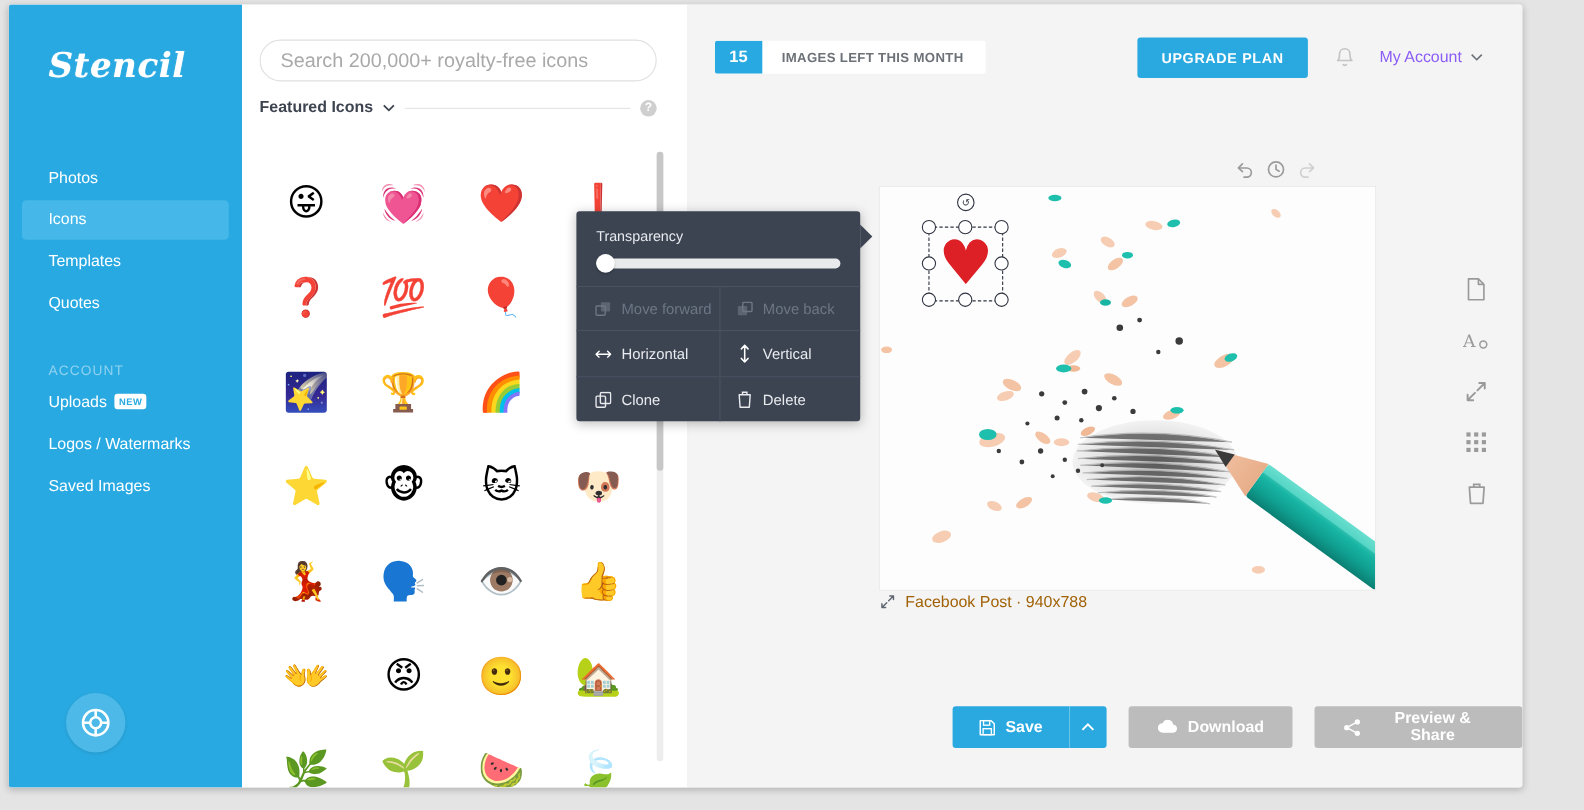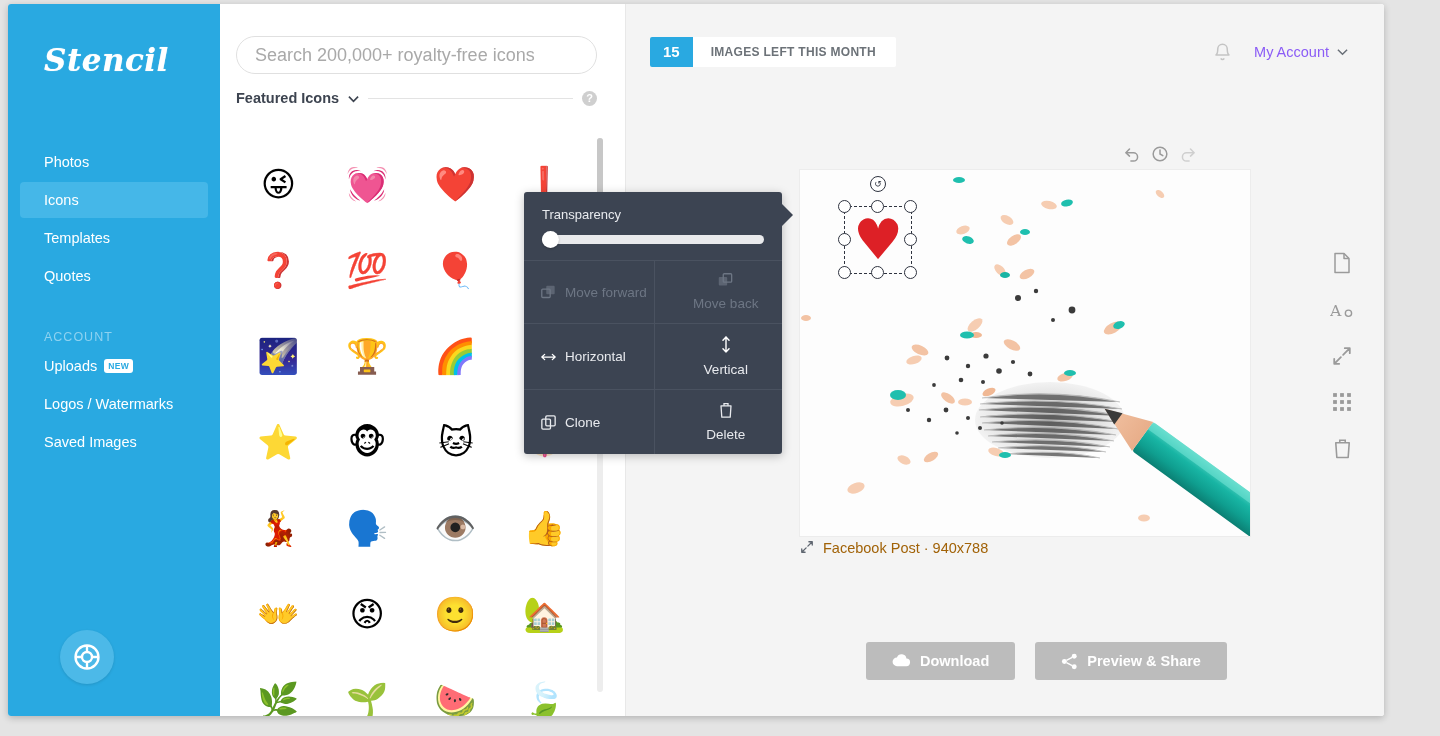--- a/index.html
+++ b/index.html
@@ -393,21 +393,21 @@
     display: flex;
     align-items: center;
     gap: 9px;
     padding: 12px 0 12px 17px;
     font-size: 13.5px;
     cursor: pointer;
     color: #e8eaee;
     white-space: nowrap;
   }
   .ctx-item.disabled { color: #6d7684; cursor: default; }
-  .ctx-item + .ctx-item { border-left: 1px solid #4a5260; padding-left: 15px; flex-direction: column; }
+  .ctx-item + .ctx-item { border-left: 1px solid #4a5260; padding-left: 15px; }
   .ctx-ico { display: flex; width: 15px; justify-content: center; }
 </style>
 </head>
 <body>
 
 <div id="page">
 
   <div id="sidebar">
     <div id="brand">Stencil</div>
 
@@ -505,20 +505,21 @@
   </div>
 
   <div id="editor">
 
     <div id="topbar">
       <div id="quota">
         <div id="quota-count">15</div>
         <div id="quota-label">IMAGES LEFT THIS MONTH</div>
       </div>
       <div id="topbar-spacer"></div>
+      <button id="upgrade-btn">UPGRADE PLAN</button>
       <div id="bell">
         <svg width="19" height="21" viewBox="0 0 20 22">
           <path d="M10 2.4c-3 0-5 2.2-5 5 0 5-1.8 6.2-1.8 6.2h13.6S15 12.4 15 7.4c0-2.8-2-5-5-5z" fill="none" stroke="#c4c4c4" stroke-width="1.6" stroke-linejoin="round"></path>
           <path d="M8.2 17.2a2 2 0 0 0 3.6 0" fill="none" stroke="#c4c4c4" stroke-width="1.6"></path>
         </svg>
       </div>
       <div id="account">
         <span>My Account</span>
         <svg width="11" height="8" viewBox="0 0 12 8">
           <path d="M1 1.5 L6 6.5 L11 1.5" fill="none" stroke="#6a7078" stroke-width="1.6"></path>
@@ -707,20 +708,35 @@
       </div>
       <div class="rail-btn">
         <svg width="19" height="21" viewBox="0 0 18 20">
           <path d="M2.6 4.6h12.8l-1 14H3.6z" fill="none" stroke="#9a9a9a" stroke-width="1.5" stroke-linejoin="round"></path>
           <path d="M6.4 4.6V2.2h5.2v2.4" fill="none" stroke="#9a9a9a" stroke-width="1.5"></path>
         </svg>
       </div>
     </div>
 
     <div id="actions">
+      <div id="save-group">
+        <button class="act" id="save-btn">
+          <svg width="15" height="15" viewBox="0 0 16 16">
+            <path d="M1.2 1.2h10.6L14.8 4.2v10.6H1.2z" fill="none" stroke="#ffffff" stroke-width="1.4" stroke-linejoin="round"></path>
+            <rect x="4.4" y="1.2" width="6" height="4.4" fill="none" stroke="#ffffff" stroke-width="1.3"></rect>
+            <rect x="4" y="9" width="8" height="5.8" fill="none" stroke="#ffffff" stroke-width="1.3"></rect>
+          </svg>
+          <span>Save</span>
+        </button>
+        <div id="save-caret">
+          <svg width="12" height="8" viewBox="0 0 12 8">
+            <path d="M1 6.5 L6 1.5 L11 6.5" fill="none" stroke="#ffffff" stroke-width="1.8"></path>
+          </svg>
+        </div>
+      </div>
       <button class="act" id="download-btn">
         <svg width="19" height="14" viewBox="0 0 20 14">
           <path d="M5.2 12.4h9.6a4 4 0 0 0 .4-8 5.2 5.2 0 0 0-10-1.2 3.6 3.6 0 0 0 0 9.2z" fill="#ffffff"></path>
         </svg>
         <span>Download</span>
       </button>
       <button class="act" id="share-btn">
         <svg width="17" height="17" viewBox="0 0 18 18">
           <circle cx="14" cy="3.4" r="2.6" fill="#ffffff"></circle>
           <circle cx="3.6" cy="9" r="2.6" fill="#ffffff"></circle>

